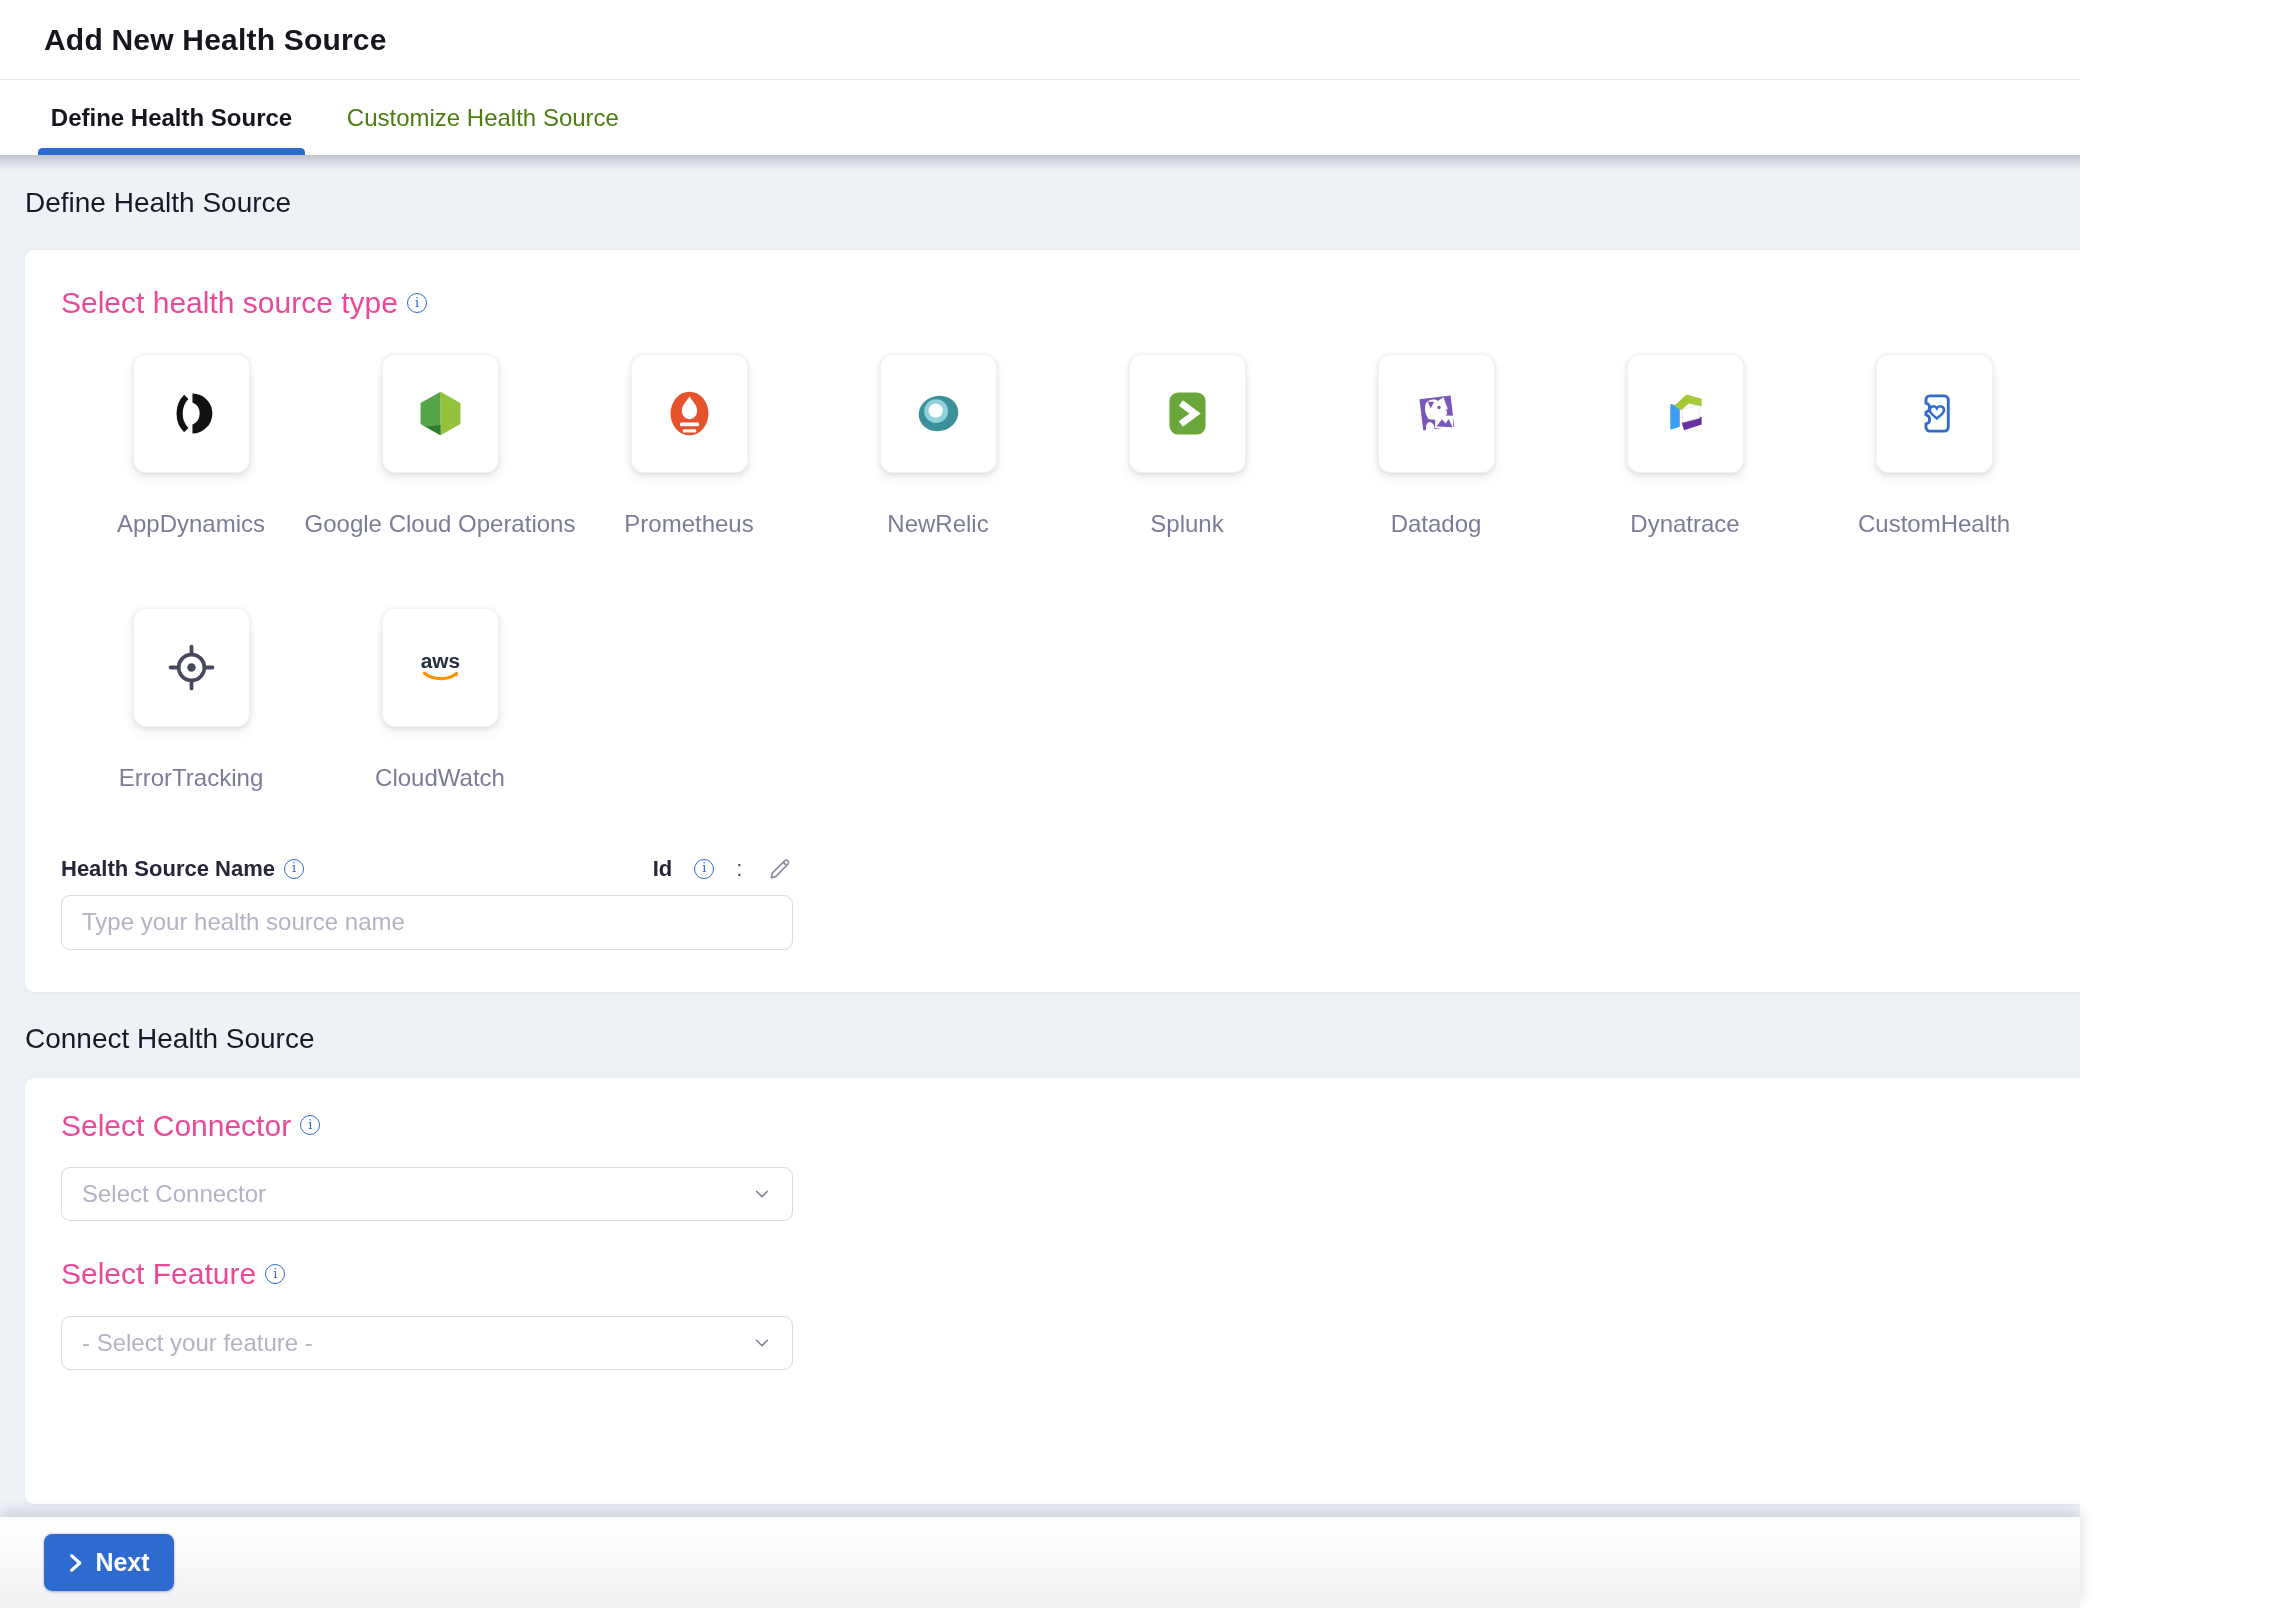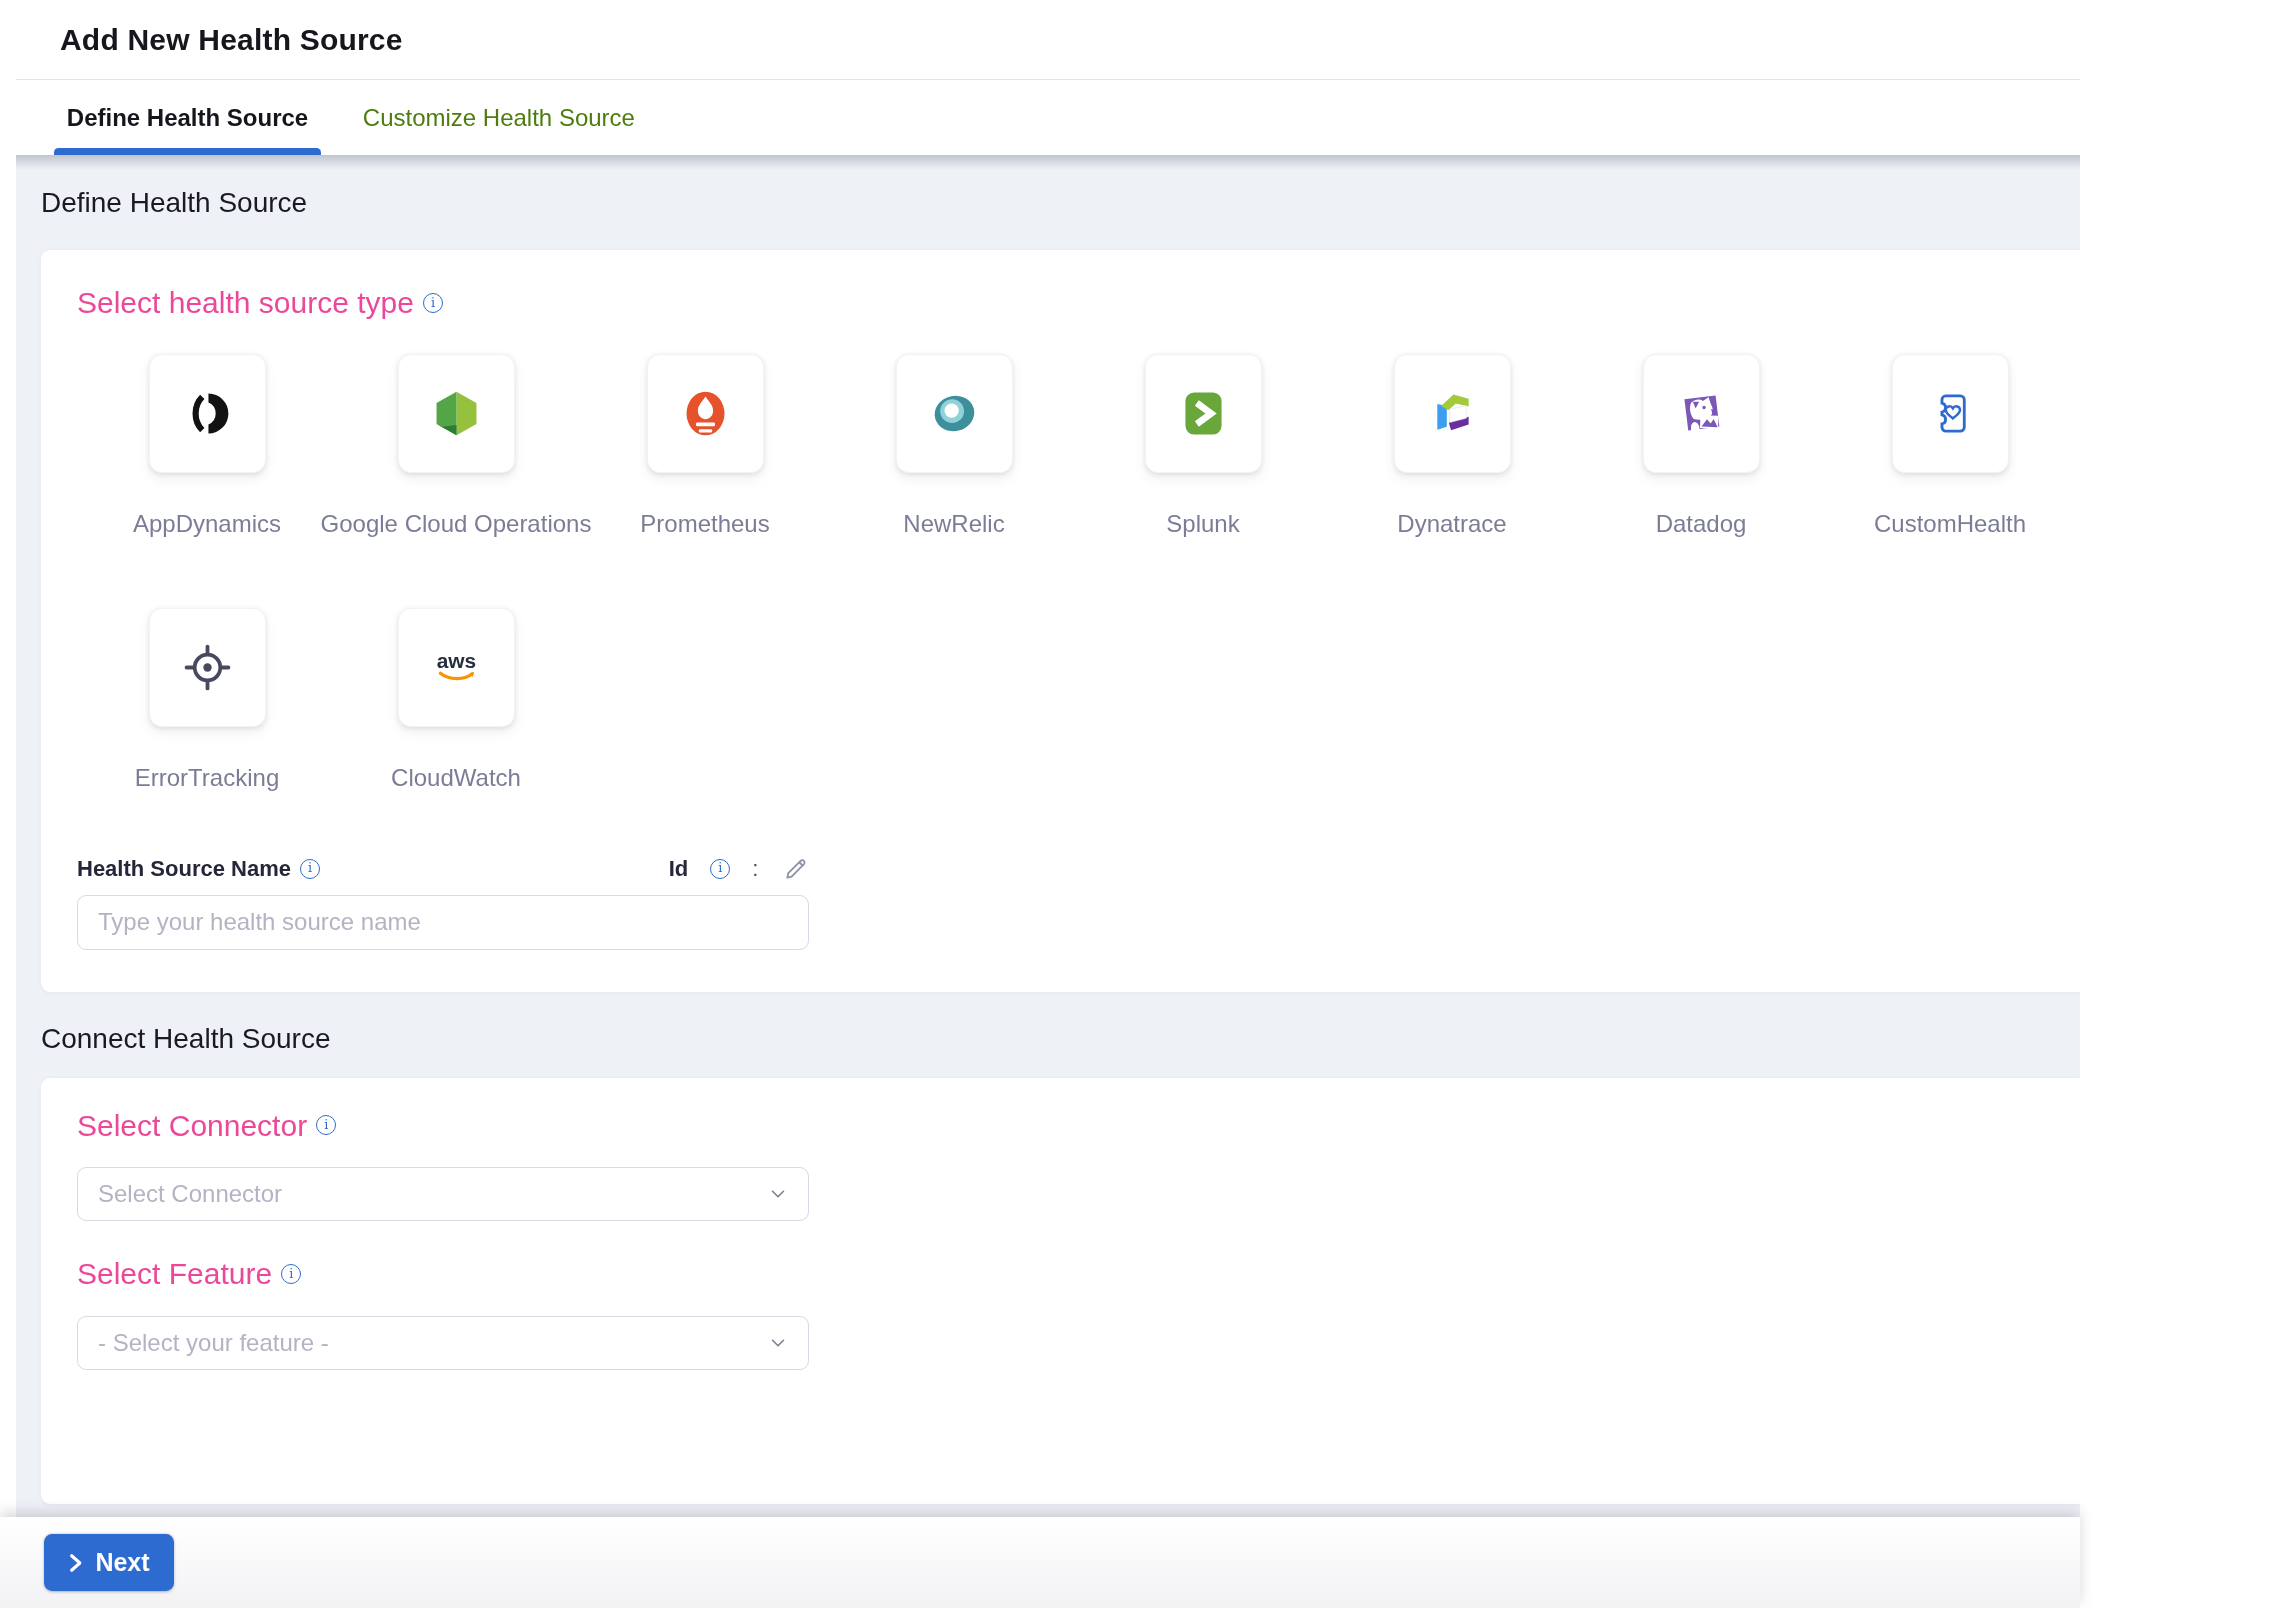--- a/index.html
+++ b/index.html
@@ -2,21 +2,21 @@
 <html style="font-size:14.6px"><head>
 <meta charset="utf-8">
 <style>
   * { box-sizing: border-box; }
   html,body { margin:0; padding:0; }
   body {
     width:2290px; height:1608px; overflow:hidden;
     font-family:"Liberation Sans", sans-serif;
     background:#ffffff; color:#1d1d2b;
   }
-  .page { position:relative; width:2080px; height:1608px;padding-left:16px; }
+  .page { position:relative; width:2080px; height:1608px; }
 
   
   .header {
     height:80px; background:#fff; display:flex; align-items:center;
     padding-left:44px; border-bottom:0.9px solid #e2e4ec;
   }
   .page-title { font-size:30px; font-weight:700; color:#16161f; letter-spacing:0.2px; }
 
   
   .tabbar {
@@ -200,32 +200,20 @@
         </div>
 
         <div class="source-item">
           <div class="tile">
             <svg viewBox="0 0 60 60">
               <rect x="11" y="8" width="38" height="44" rx="9" fill="#69a73a"></rect>
               <path d="M23 19 L38 30 L23 41" fill="none" stroke="#fff" stroke-width="7"></path>
             </svg>
           </div>
           <div class="source-label">Splunk</div>
-        </div>
-
-        <div class="source-item">
-          <div class="tile">
-            <svg viewBox="0 0 60 60">
-              <polygon points="14,20 24,22 24,44 14,47" fill="#3d9df0"></polygon>
-              <polygon points="18,22 31,10 47,14.5 47,22.5 33.5,19.5 25.5,26.5" fill="#a4ca39"></polygon>
-              <polygon points="26,39.5 47,33.5 47,41.5 28.5,47.5" fill="#6a2f9e"></polygon>
-              <polygon points="27,25.5 44.5,21.5 44.5,35 27,39.5" fill="#ffffff" stroke="#d9dbe3" stroke-width="0.6"></polygon>
-            </svg>
-          </div>
-          <div class="source-label">Dynatrace</div>
         </div>
 
         <div class="source-item">
           <div class="tile">
             <svg viewBox="0 0 60 60">
               <g transform="rotate(-7 30 30)">
                 <rect x="14" y="13" width="33" height="33" fill="#7b57b8"></rect>
                 <path d="M20.5 17.5 c4-3.5 9.5-3.5 12.5 -0.5 l6.5-3 1.5 7.5 c2 4 1.5 9-1.5 12 l-9.5 3.5 -8.5-2 c-3.5-4-4-12.5-1-17.5 z" fill="#fff"></path>
                 <path d="M22.5 16.5 l6.5 1 -4.5 6.5 z" fill="#7b57b8"></path>
                 <circle cx="33.5" cy="24" r="1.8" fill="#7b57b8"></circle>
@@ -237,20 +225,32 @@
                 </g>
               </g>
             </svg>
           </div>
           <div class="source-label">Datadog</div>
         </div>
 
         <div class="source-item">
           <div class="tile">
             <svg viewBox="0 0 60 60">
+              <polygon points="14,20 24,22 24,44 14,47" fill="#3d9df0"></polygon>
+              <polygon points="18,22 31,10 47,14.5 47,22.5 33.5,19.5 25.5,26.5" fill="#a4ca39"></polygon>
+              <polygon points="26,39.5 47,33.5 47,41.5 28.5,47.5" fill="#6a2f9e"></polygon>
+              <polygon points="27,25.5 44.5,21.5 44.5,35 27,39.5" fill="#ffffff" stroke="#d9dbe3" stroke-width="0.6"></polygon>
+            </svg>
+          </div>
+          <div class="source-label">Dynatrace</div>
+        </div>
+
+        <div class="source-item">
+          <div class="tile">
+            <svg viewBox="0 0 60 60">
               <path d="M25 11.5 h15.5 a4 4 0 0 1 4 4 v29 a4 4 0 0 1 -4 4 H25 a4 4 0 0 1 -4 -4 v-3.6 a4.8 4.8 0 0 0 0 -9.4 v-3 a4.8 4.8 0 0 0 0 -9.4 v-3.6 a4 4 0 0 1 4 -4 z" fill="none" stroke="#2f6bcf" stroke-width="3"></path>
               <path d="M32.5 24.5 c-1.8-3.2-7.5-2.6-7.5 1.8 c0 3.6 4.6 6.2 7.5 8.9 c2.9-2.7 7.5-5.3 7.5-8.9 c0-4.4-5.7-5-7.5-1.8 z" fill="none" stroke="#2f6bcf" stroke-width="2.6"></path>
             </svg>
           </div>
           <div class="source-label">CustomHealth</div>
         </div>
 
         <div class="source-item">
           <div class="tile">
             <svg viewBox="0 0 60 60">

